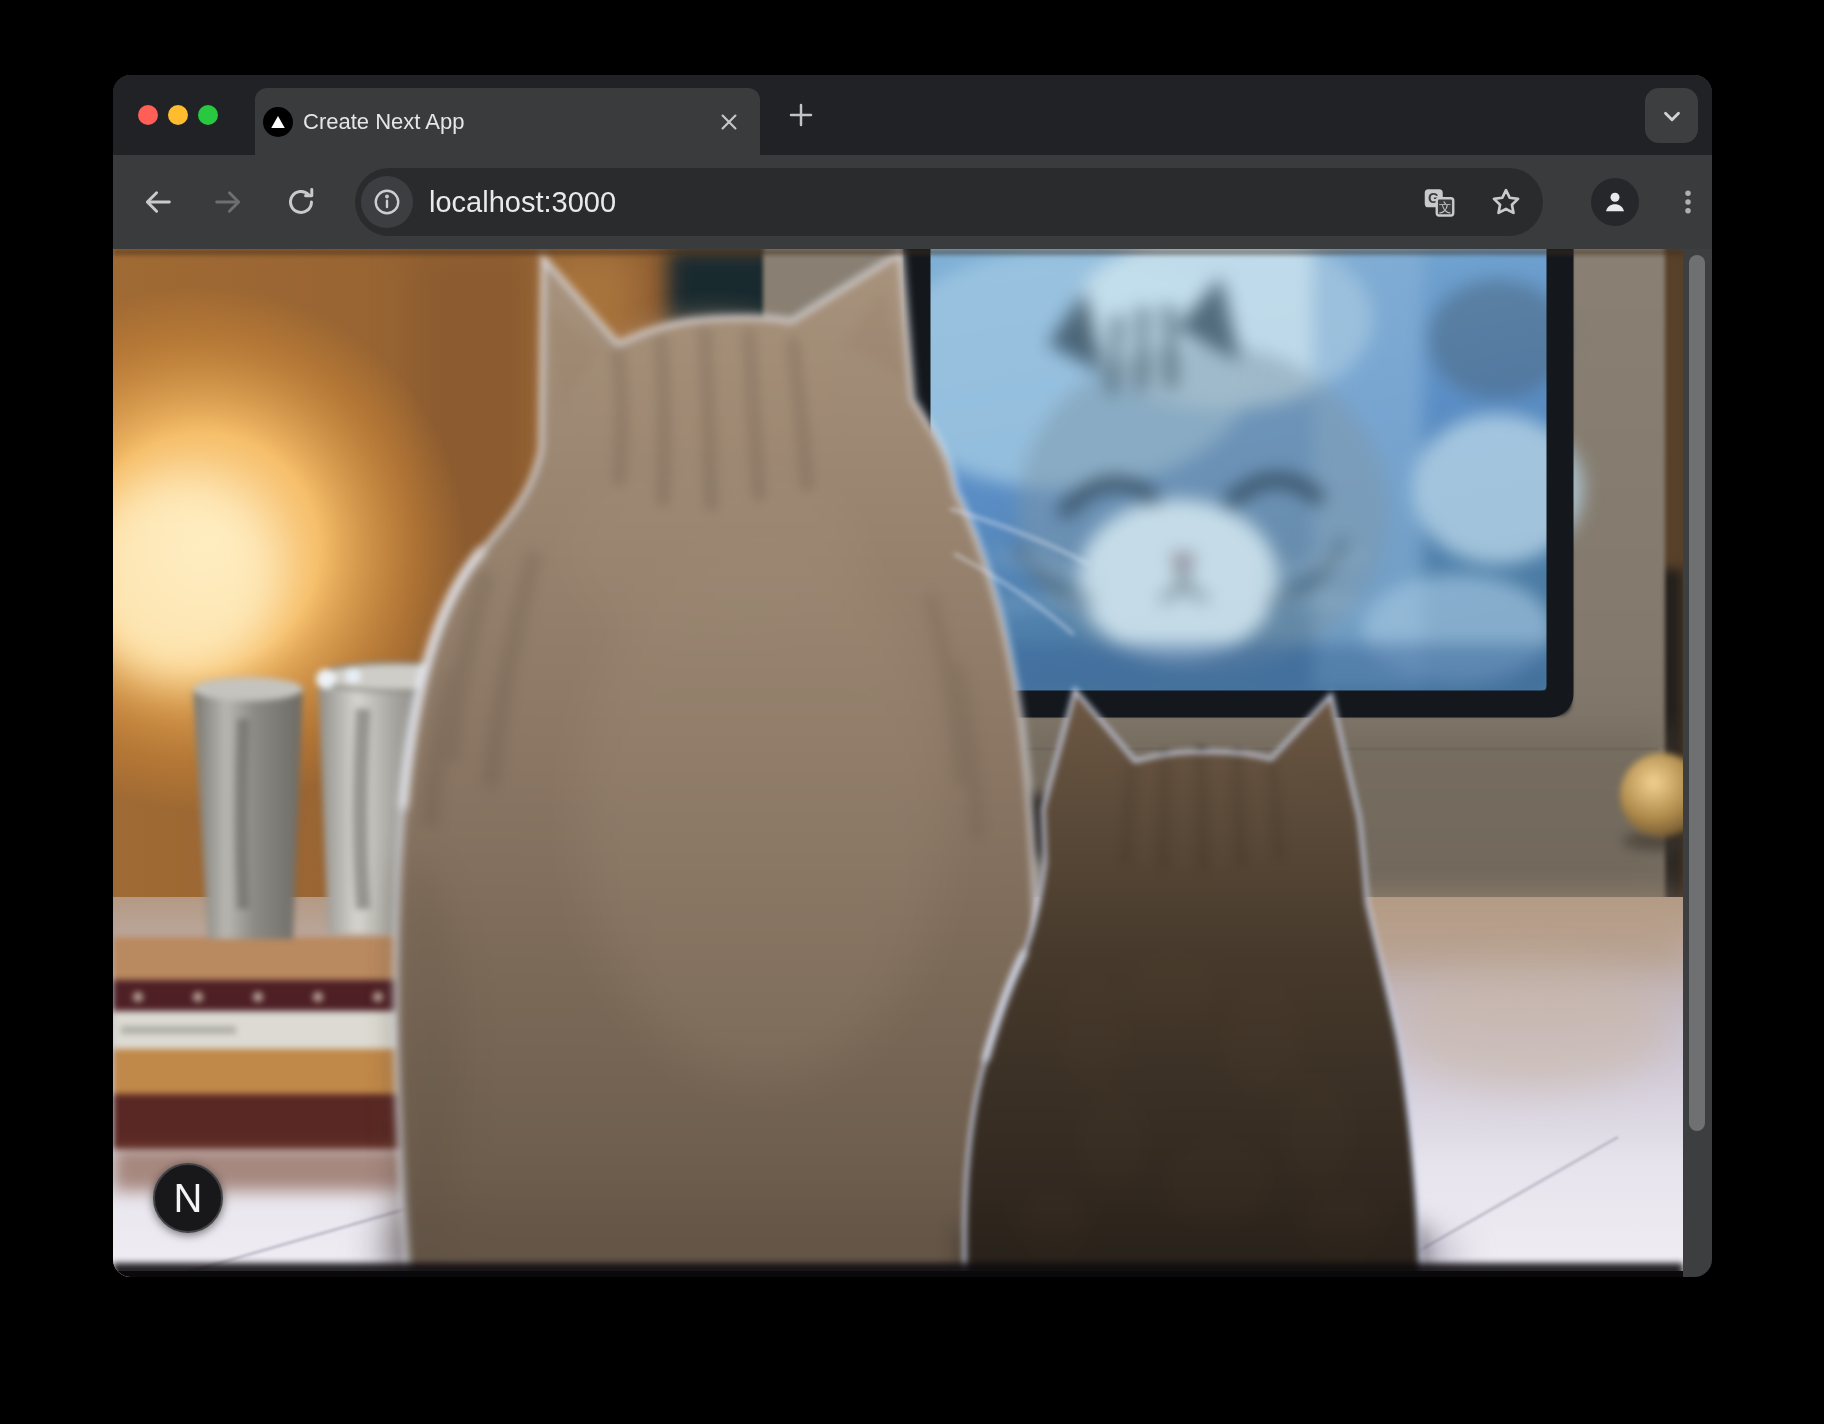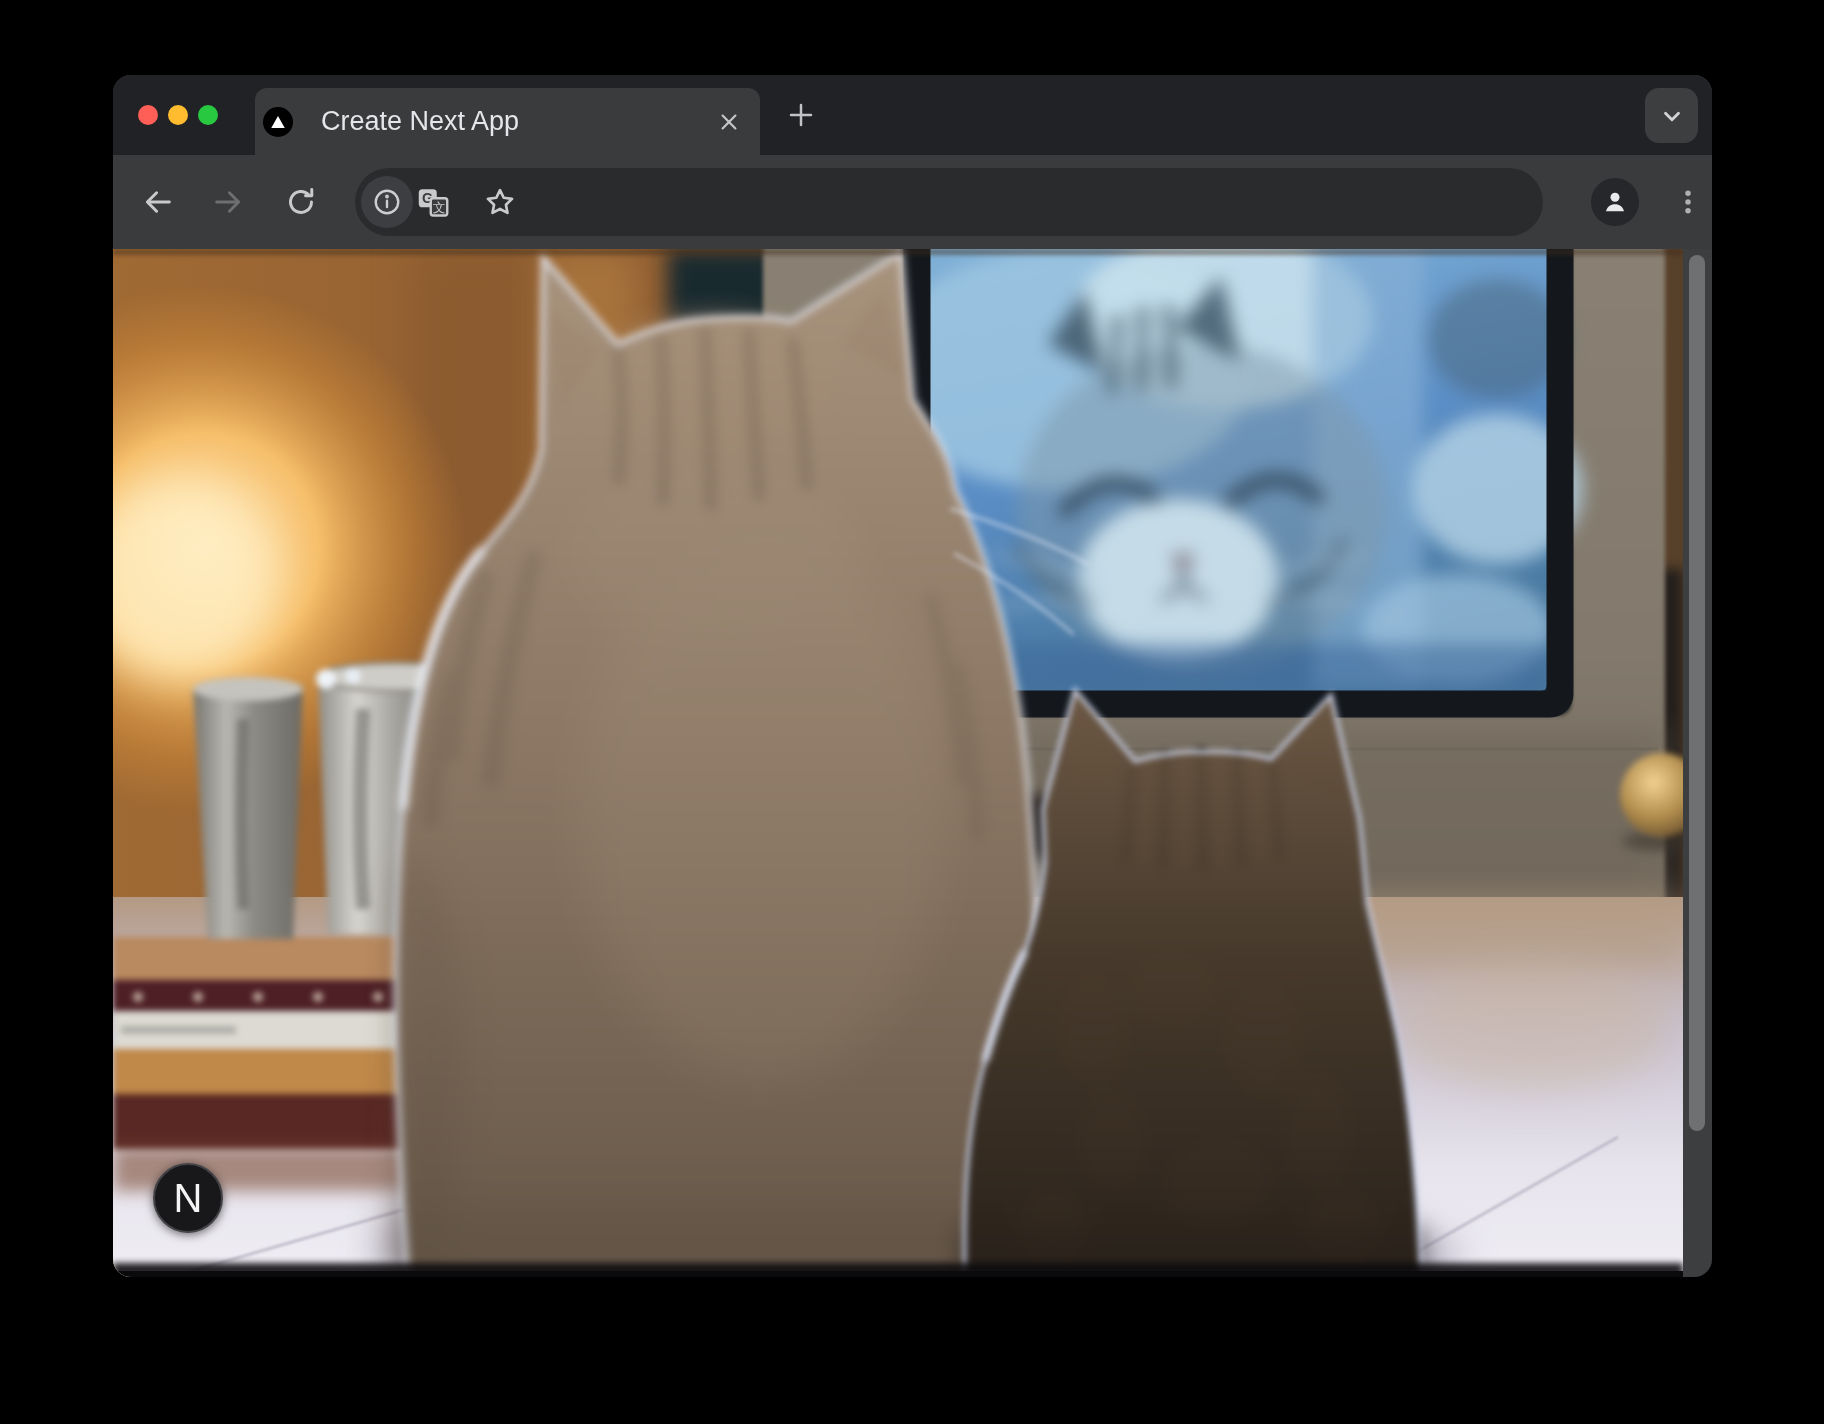--- a/index.html
+++ b/index.html
@@ -9,21 +9,21 @@
     background:#212225;border-radius:18px;overflow:hidden;
     box-shadow:inset 0 2px 0 rgba(255,255,255,.16), inset 0 0 0 1px rgba(255,255,255,.05);}
   
   .tabstrip{position:relative;height:80px;background:#212225;}
   .traffic{position:absolute;left:25px;top:30px;display:flex;gap:10px;}
   .light{width:20px;height:20px;border-radius:50%;}
   .tab{position:absolute;left:142px;top:13px;width:505px;height:67px;background:#3a3b3d;
     border-radius:12px 12px 0 0;display:flex;align-items:center;padding:0 14px 0 8px;}
   .favicon{width:30px;height:30px;border-radius:50%;background:#000;display:flex;
     align-items:center;justify-content:center;flex:0 0 auto;}
-  .tab-title{color:#e4e6e9;font-size:27px;margin-left:28px;flex:1;white-space:nowrap;
+  .tab-title{color:#e4e6e9;font-size:22px;margin-left:10px;flex:1;white-space:nowrap;
     overflow:hidden;}
   .tab-close{width:34px;height:34px;border-radius:50%;display:flex;align-items:center;
     justify-content:center;color:#c6c7c9;flex:0 0 auto;}
   .newtab{position:absolute;left:664px;top:16px;width:48px;height:48px;border-radius:50%;
     display:flex;align-items:center;justify-content:center;color:#c2c3c5;}
   .chevron-btn{position:absolute;right:14px;top:13px;width:53px;height:55px;border-radius:14px;
     background:#3d3e40;display:flex;align-items:center;justify-content:center;color:#d2d3d5;}
   
   .toolbar{position:relative;height:94px;background:#3a3b3d;display:flex;align-items:center;}
   .icon-btn{width:48px;height:48px;border-radius:50%;display:flex;align-items:center;
@@ -128,20 +128,21 @@
     <div class="omnibox">
       <span class="site-info">
         <span>
           <svg width="30" height="30" viewBox="0 0 24 24" fill="none" stroke="currentColor" stroke-width="1.9" stroke-linecap="round">
               <circle cx="12" cy="12" r="9"></circle>
               <path d="M12 11v5"></path>
               <circle cx="12" cy="7.6" r="0.6" fill="currentColor"></circle>
             </svg>
         </span>
       </span>
+      <span class="url">localhost:3000</span>
       <span class="omni-icon translate">
         <svg width="36" height="36" viewBox="0 0 24 24">
           <rect x="2.5" y="3.5" width="12" height="12" rx="2.4" fill="currentColor"></rect>
           <text x="8.4" y="12.6" font-size="9.5" font-family="Liberation Sans, sans-serif" font-weight="bold" fill="#3a3b3d" text-anchor="middle">G</text>
           <rect x="10.5" y="9.5" width="11" height="11.5" rx="1.6" fill="#3a3b3d" stroke="currentColor" stroke-width="1.6"></rect>
           <text x="16" y="18.6" font-size="8.5" font-family="Liberation Sans, sans-serif" fill="currentColor" text-anchor="middle">文</text>
         </svg>
       </span>
       <span class="omni-icon">
         <svg width="34" height="34" viewBox="0 0 24 24" fill="none" stroke="currentColor" stroke-width="1.9" stroke-linejoin="round">

